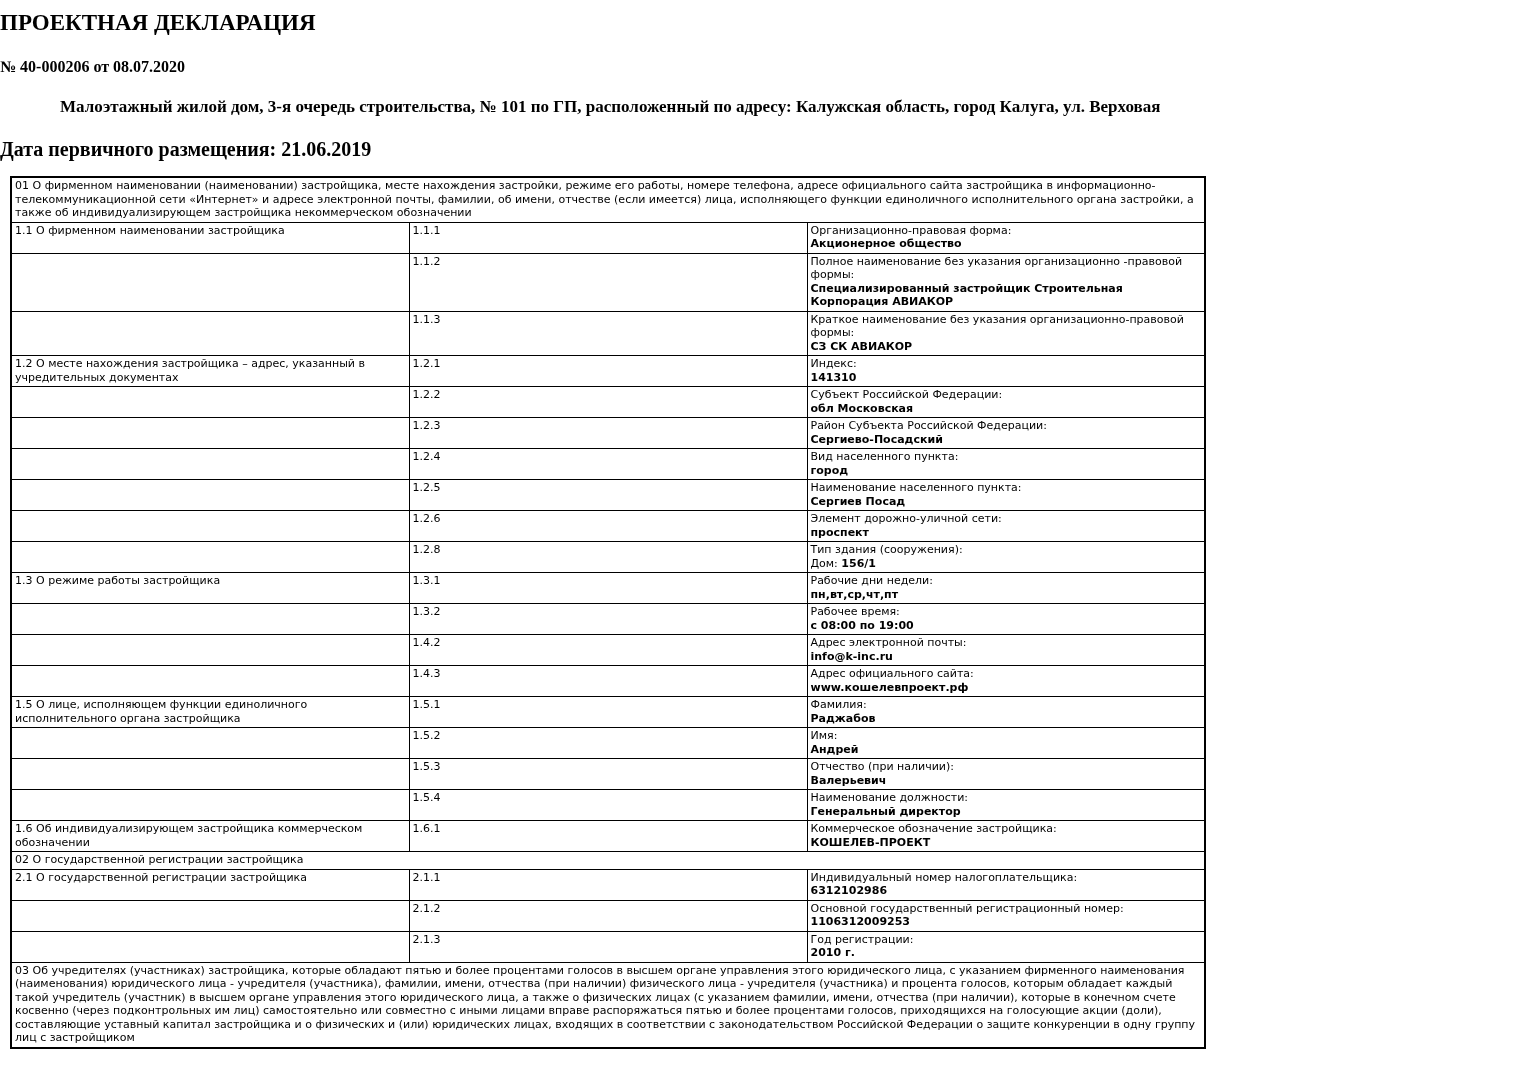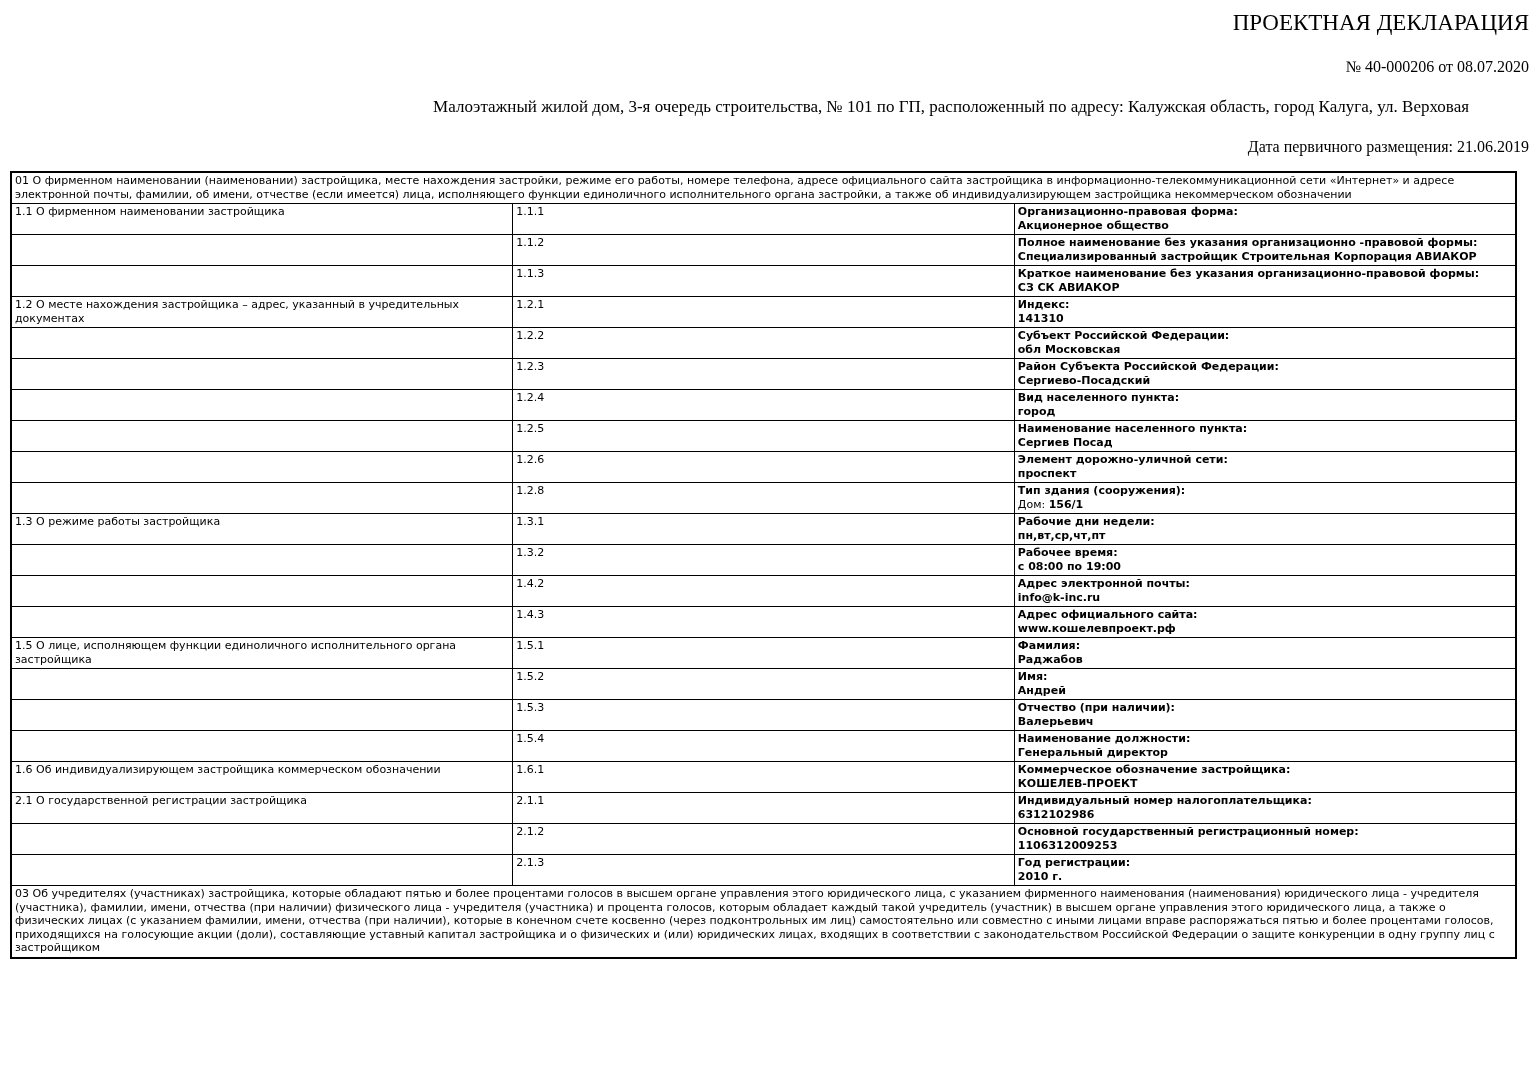--- a/index.html
+++ b/index.html
@@ -7,45 +7,45 @@
     padding: 0;
     background: #ffffff;
     color: #000000;
   }
   body {
     width: 1529px;
     height: 1080px;
     overflow: hidden;
   }
   .doc-header {
-    text-align: right;
+    text-align: left;
     font-family: "Liberation Serif", serif;
-    font-weight: normal;
+    font-weight: bold;
   }
   .doc-title {
     font-size: 23px;
     padding-top: 10px;
   }
   .doc-number {
     font-size: 16px;
     margin-top: 22px;
   }
   .doc-object {
     font-size: 17px;
     margin-top: 21px;
     padding: 0 60px;
   }
   .doc-date {
-    font-size: 16px;
+    font-size: 20px;
     margin-top: 21px;
   }
   table.decl-table {
     border-collapse: collapse;
     table-layout: fixed;
-    width: 1507px;
+    width: 1196px;
     margin: 15px 10px 0 10px;
     border: 2px solid #000000;
   }
   table.decl-table td {
     border: 1px solid #000000;
     font-family: "DejaVu Sans", sans-serif;
     font-size: 11px;
     line-height: 13.5px;
     padding: 1px 3px 2px 3px;
     vertical-align: top;
@@ -57,21 +57,21 @@
   td.left-cell {
     width: 375px;
   }
   td.code-cell {
     width: 97px;
     vertical-align: middle;
   }
   td.value-cell {
   }
   .field-label {
-    font-weight: bold;
+    font-weight: normal;
   }
   .field-value {
     font-weight: bold;
   }
   .value-prefix {
     font-weight: normal;
   }
 </style>
 </head>
 <body>
@@ -234,20 +234,23 @@
       </tr>
       <tr>
         <td class="left-cell">1.6 Об индивидуализирующем застройщика коммерческом обозначении</td>
         <td class="code-cell">1.6.1</td>
         <td class="value-cell">
           <div class="field-label">Коммерческое обозначение застройщика:</div>
           <div class="field-value">КОШЕЛЕВ-ПРОЕКТ</div>
         </td>
       </tr>
       <tr>
+        <td colspan="3" class="section-cell">02 О государственной регистрации застройщика</td>
+      </tr>
+      <tr>
         <td class="left-cell">2.1 О государственной регистрации застройщика</td>
         <td class="code-cell">2.1.1</td>
         <td class="value-cell">
           <div class="field-label">Индивидуальный номер налогоплательщика:</div>
           <div class="field-value">6312102986</div>
         </td>
       </tr>
       <tr>
         <td class="left-cell"></td>
         <td class="code-cell">2.1.2</td>

